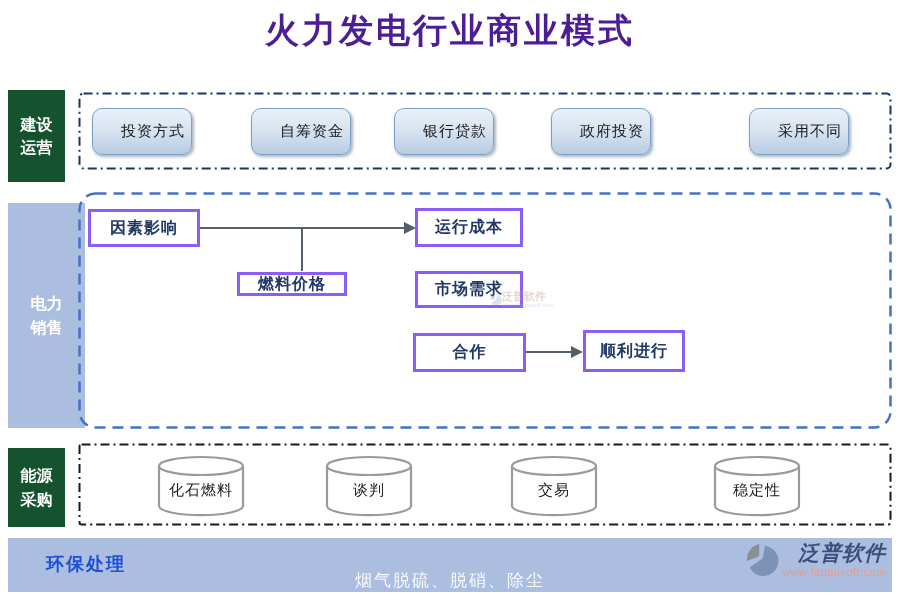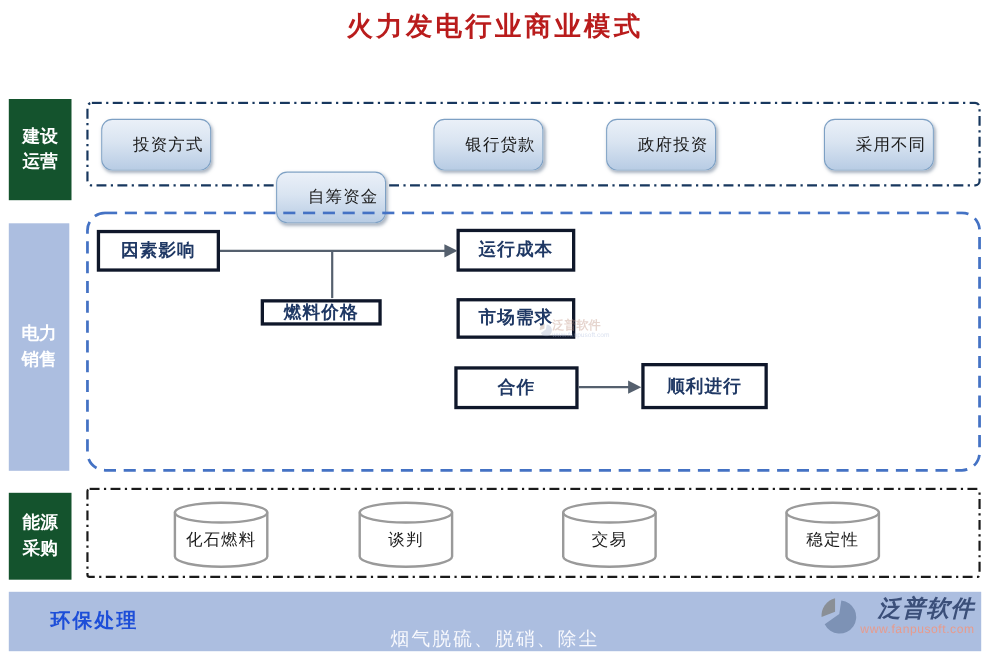--- a/index.html
+++ b/index.html
@@ -5,42 +5,42 @@
   * { margin: 0; padding: 0; box-sizing: border-box; }
   html, body { background: #fff; }
   body { font-family: "Liberation Sans", "DejaVu Sans", sans-serif; }
   .stage {
     position: relative; width: 900px; height: 600px;
     background: #fff; overflow: hidden;
   }
   .page-title {
     position: absolute; top: 8px; left: 0; width: 100%;
     text-align: center; font-family: "Liberation Serif", "DejaVu Serif", serif;
-    font-size: 24px; font-weight: bold; color: #b91c1c; letter-spacing: 3px;
+    font-size: 34px; font-weight: bold; color: #4c1d95; letter-spacing: 3px;
   }
   .band-label {
     position: absolute; display: flex; align-items: center; justify-content: center;
     color: #fff; font-weight: bold; font-size: 16px; line-height: 1.45;
     text-align: center; white-space: pre-line;
   }
   .band-label.gray { background: #14532d; }
   .band-label.blue { background: #ACBEE0; }
   .container { position: absolute; }
   .container > svg.frame { position: absolute; left: 0; top: 0; }
   .pill-button {
     position: absolute; height: 47px; width: 100px; border-radius: 10px;
     border: 1.5px solid #7DA0C4;
     background: linear-gradient(to bottom, #eaf0f8 0%, #d9e4f1 45%, #b8cce4 100%);
     box-shadow: 1.5px 2px 3px rgba(90,110,135,.5);
     display: flex; align-items: center; justify-content: center;
     font-family: "Liberation Serif", "DejaVu Serif", serif;
     font-size: 15px; color: #1a1a1a; letter-spacing: 1px; padding-left: 22px;
   }
   .flow-box {
-    position: absolute; background: #fff; border: 3px solid #0f172a;
+    position: absolute; background: #fff; border: 3px solid #8b5cf6;
     display: flex; align-items: center; justify-content: center;
     font-family: "Liberation Serif", "DejaVu Serif", serif;
     font-weight: bold; font-size: 16px; color: #1F3864; letter-spacing: 1px;
   }
   .arrows { position: absolute; left: 0; top: 0; pointer-events: none; }
   .cylinder { position: absolute; width: 88px; height: 62px; }
   .cylinder svg { position: absolute; left: 0; top: 0; }
   .cylinder .cyl-label {
     position: absolute; left: 0; top: 26px; width: 100%; text-align: center;
     font-family: "Liberation Serif", "DejaVu Serif", serif;
@@ -91,46 +91,46 @@
   <div class="page-title">火力发电行业商业模式</div>
 
   <div class="band-label gray" style="left:8px; top:90px; width:57px; height:92px;">建设
 运营</div>
 
   <div class="container" style="left:78px; top:92px; width:814px; height:78px;">
     <svg class="frame" width="814" height="78">
       <rect x="1.5" y="1.5" width="811" height="75" rx="4" fill="none" stroke="#17375E" stroke-width="2" stroke-dasharray="9 4 2 4"></rect>
     </svg>
     <div class="pill-button" style="left:14px; top:16px;">投资方式</div>
-    <div class="pill-button" style="left:173px; top:16px;margin-top:48px;">自筹资金</div>
+    <div class="pill-button" style="left:173px; top:16px;">自筹资金</div>
     <div class="pill-button" style="left:316px; top:16px;">银行贷款</div>
     <div class="pill-button" style="left:473px; top:16px;">政府投资</div>
     <div class="pill-button" style="left:671px; top:16px;">采用不同</div>
   </div>
 
-  <div class="band-label blue" style="left:8px; top:203px; width:55px; height:225px;">电力
+  <div class="band-label blue" style="left:8px; top:203px; width:77px; height:225px;">电力
 销售</div>
 
   <div class="container" style="left:78px; top:192px; width:814px; height:237px;">
     <svg class="frame" width="814" height="237">
       <rect x="1.5" y="1.5" width="811" height="234" rx="16" fill="none" stroke="#4472C4" stroke-width="2.5" stroke-dasharray="11 7"></rect>
     </svg>
     <svg class="arrows" width="814" height="237">
       <line x1="122" y1="36" x2="327" y2="36" stroke="#55606E" stroke-width="2"></line>
       <polygon points="326,30 338,36 326,42" fill="#55606E"></polygon>
       <line x1="224" y1="36" x2="224" y2="79" stroke="#55606E" stroke-width="2"></line>
       <line x1="448" y1="160" x2="494" y2="160" stroke="#55606E" stroke-width="2"></line>
       <polygon points="493,154 505,160 493,166" fill="#55606E"></polygon>
     </svg>
     <div class="flow-box" style="left:10px; top:17px; width:112px; height:38px;">因素影响</div>
     <div class="flow-box" style="left:337px; top:16px; width:108px; height:39px;">运行成本</div>
     <div class="flow-box" style="left:159px; top:80px; width:110px; height:24px;">燃料价格</div>
     <div class="flow-box" style="left:337px; top:79px; width:108px; height:37px;">市场需求</div>
     <div class="flow-box" style="left:335px; top:141px; width:113px; height:39px;">合作</div>
-    <div class="flow-box" style="left:505px; top:138px; width:115px; height:42px;">顺利进行</div>
+    <div class="flow-box" style="left:505px; top:138px; width:102px; height:42px;">顺利进行</div>
   </div>
 
   <div class="watermark">
     <svg width="12" height="12" viewBox="0 0 36 36">
       <path d="M15 1 A17 17 0 0 0 2 19 L15 14 Z" fill="#b59a8a"></path>
       <path d="M21 3 A16 16 0 1 1 5 26 L19 16 Z" fill="#a9b4cd"></path>
     </svg>
     <div>
       <div class="wm-name">泛普软件</div>
       <div class="wm-url">www.fanpusoft.com</div>

